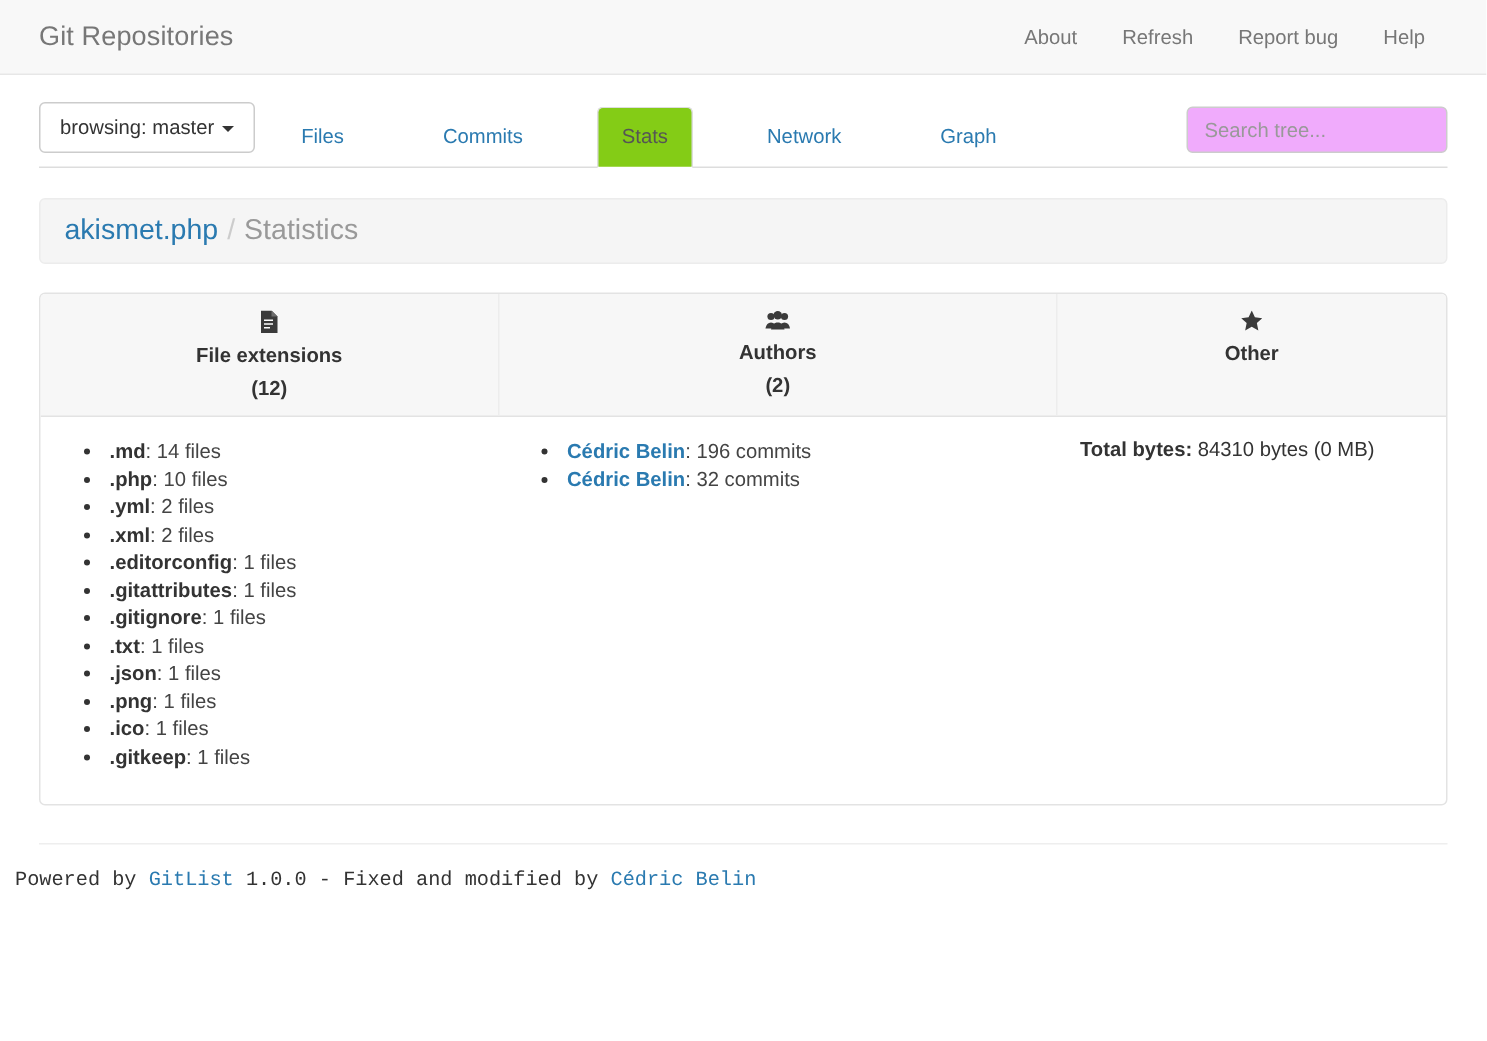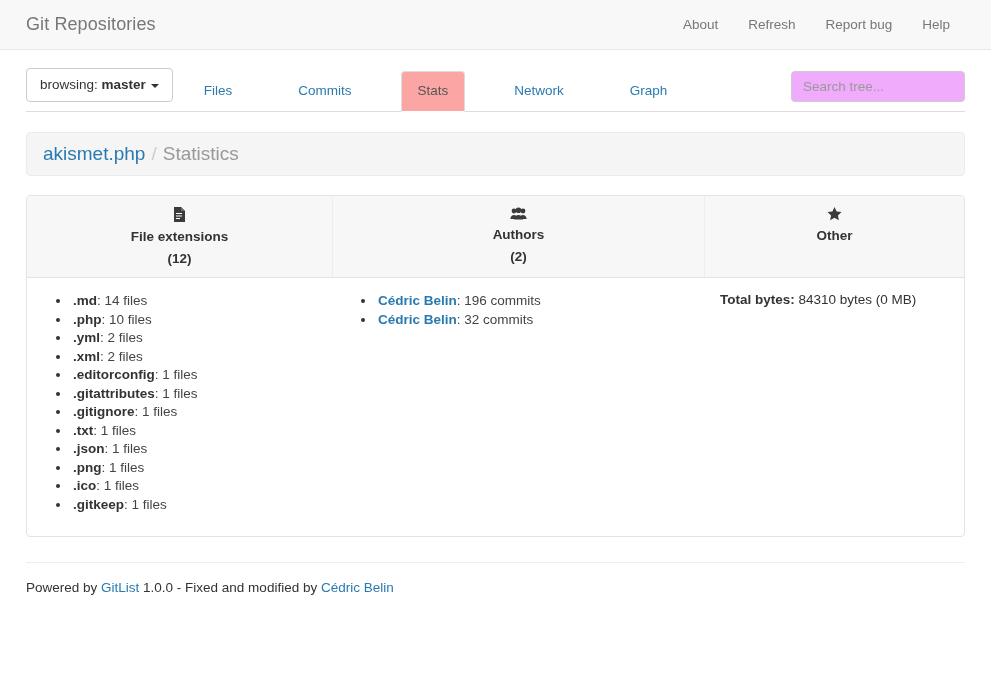--- a/index.html
+++ b/index.html
@@ -62,21 +62,21 @@
     border-radius: 4px;
     background: #ffffff;
     font-size: 13.5px;
     color: #333333;
     padding: 7px 13px;
     margin-bottom: 9px;
     cursor: pointer;
     white-space: nowrap;
     line-height: 1.3;
   }
-  .branch-btn b { font-weight: 700; text-align: right; }
+  .branch-btn b { font-weight: 400; text-align: right; }
   .caret {
     display: inline-block;
     width: 0; height: 0;
     margin-left: 5px;
     vertical-align: middle;
     border-left: 4px solid transparent;
     border-right: 4px solid transparent;
     border-top: 4px solid #333333;
   }
   .tabs {
@@ -92,21 +92,21 @@
     padding: 10px 16px;
     line-height: 1.4;
     cursor: pointer;
     border: 1px solid transparent;
     border-radius: 4px 4px 0 0;
     margin-bottom: -1px;
     background: transparent;
   }
   .tab.active {
     color: #555555;
-    background: #fca5a5;
+    background: #84cc16;
     border-color: #dddddd;
     border-bottom-color: #ffffff;
     cursor: default;
   }
   .search-box {
     margin-left: auto;
     margin-bottom: 9px;
   }
   .search-input {
     width: 174px;
@@ -201,23 +201,24 @@
     padding-left: 2px;
   }
   .other-line b { font-weight: 700; }
 
   
   .footer-sep {
     margin: 25px 26px 0 26px;
     border-top: 1px solid #eeeeee;
   }
   .footer {
-    padding: 17px 26px 0 26px;
-    font-size: 13.5px;
-    color: #333333;
+    padding: 17px 26px 0 10px;
+    font-size: 13.5px;
+    color: #333333;
+    font-family: Liberation Mono, monospace;
   }
   .footer a {
     color: #2a7ab0;
     text-decoration: none;
     cursor: pointer;
   }
 </style>
 </head>
 <body>
 

